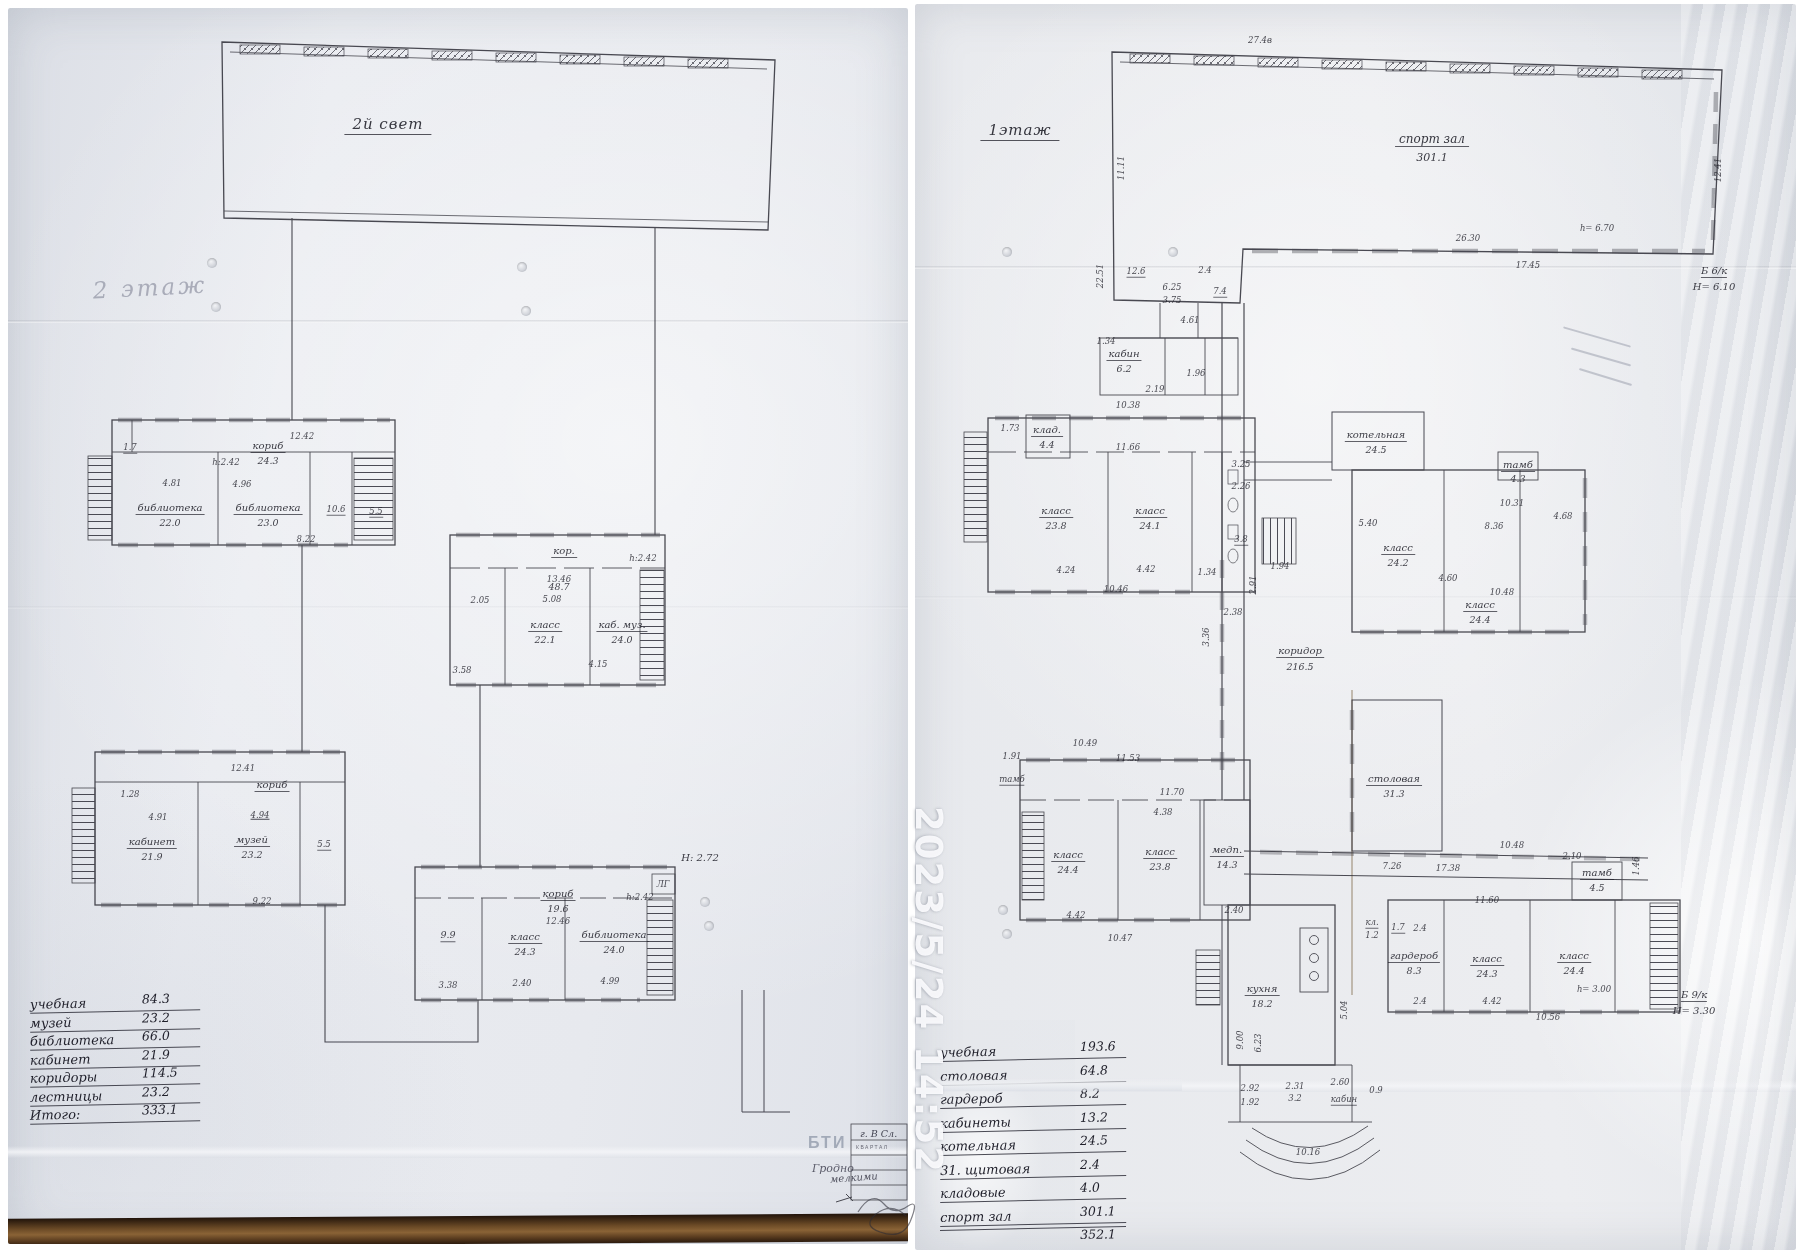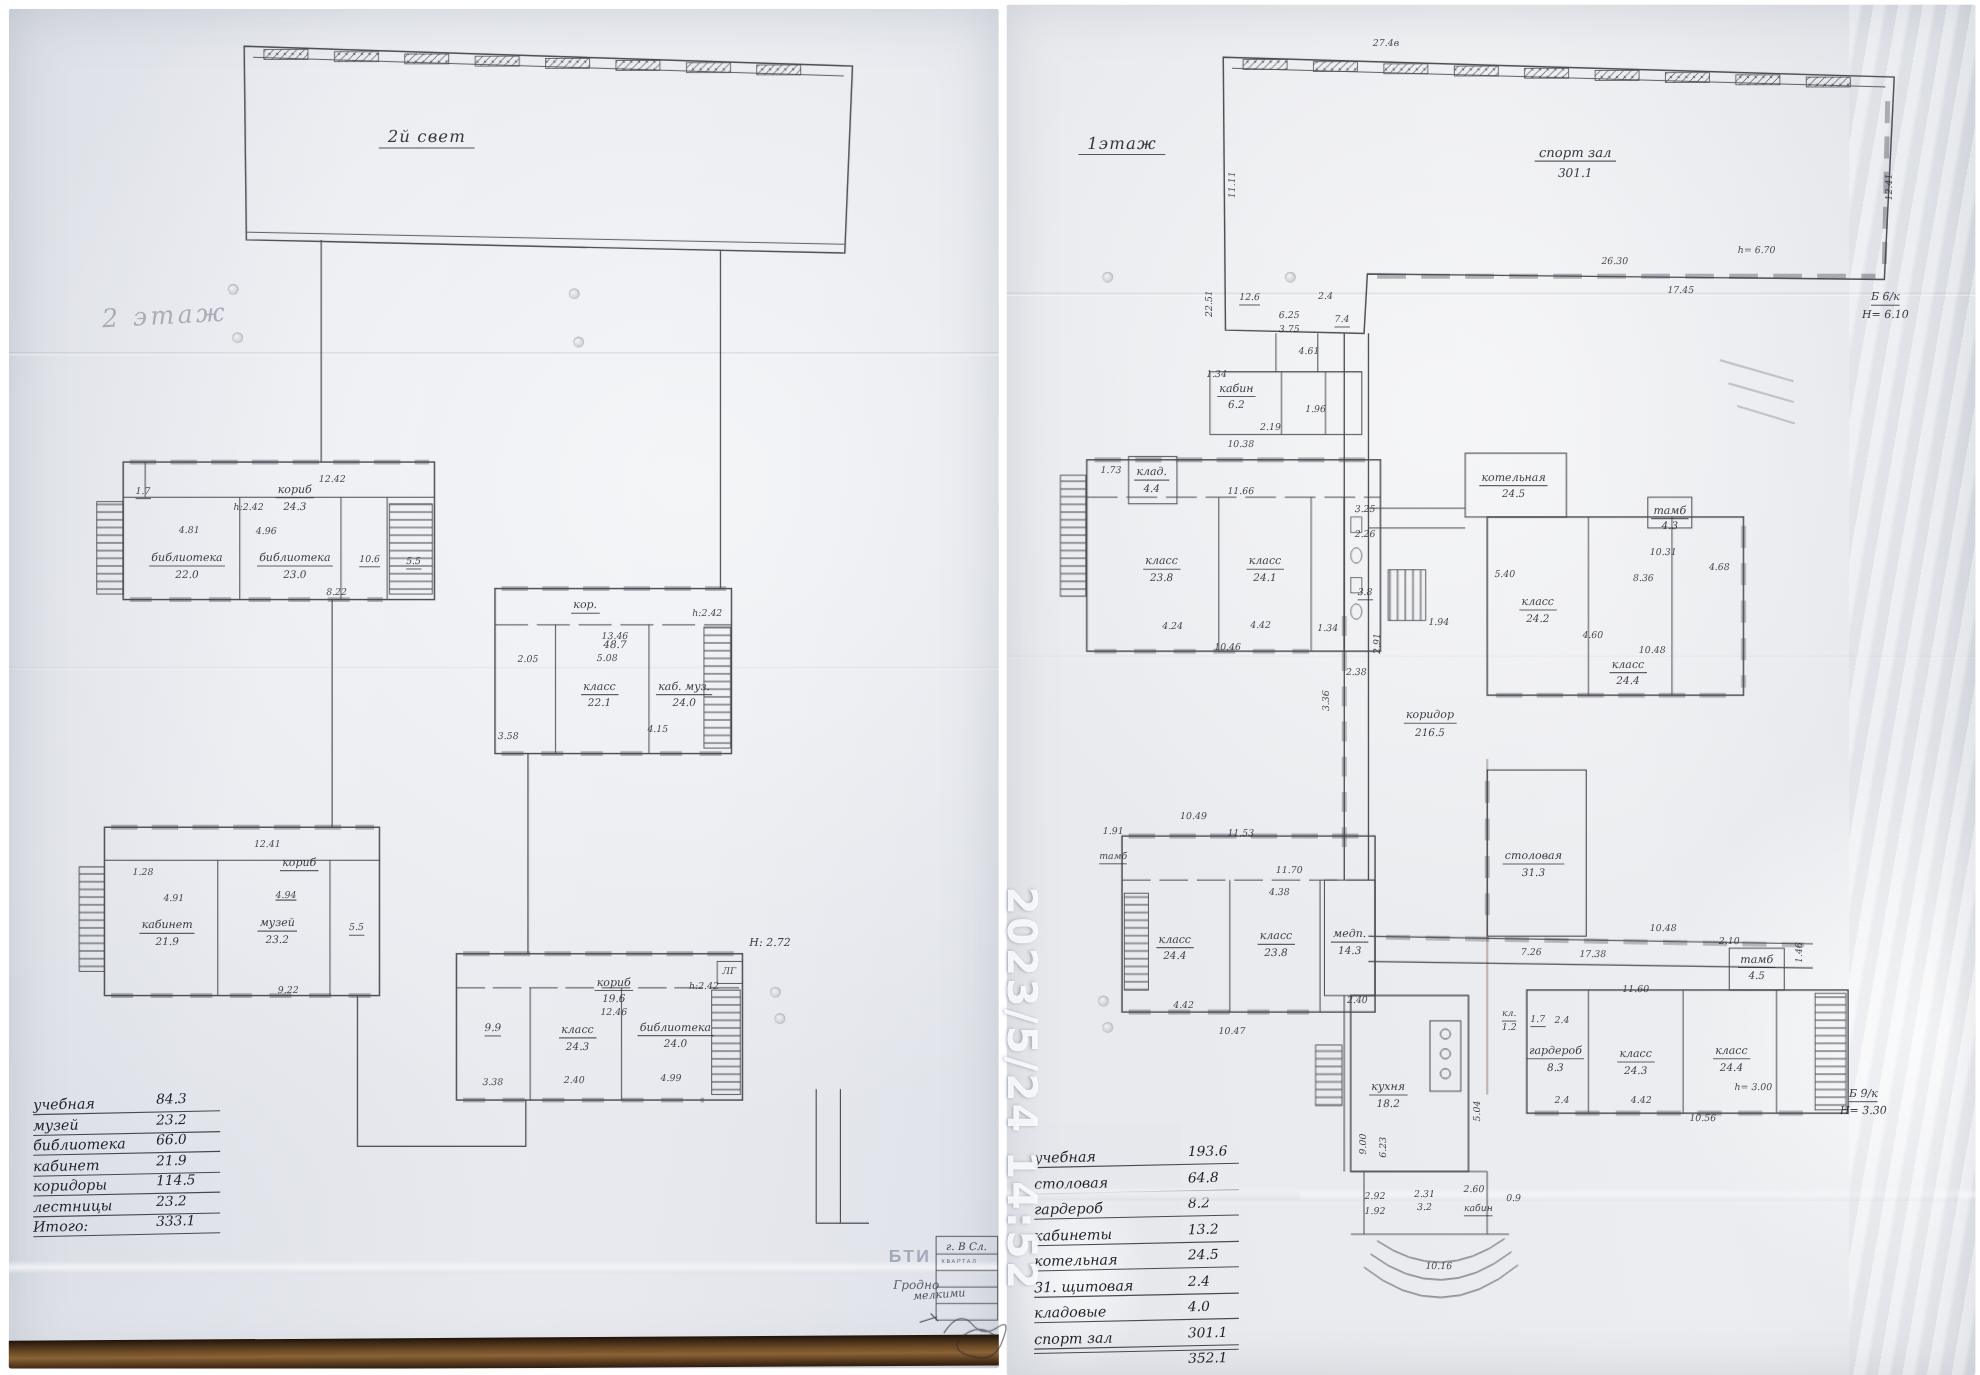--- a/index.html
+++ b/index.html
@@ -268,21 +268,21 @@
       <span class="anno s-d u" style="left: 130px; top: 448px;">1.7</span>
       <span class="anno s-d" style="left: 172px; top: 483px;">4.81</span>
       <span class="anno s-d" style="left: 242px; top: 484px;">4.96</span>
       <span class="anno s-n" style="left: 170px; top: 509px;">библиотека</span>
       <span class="anno s-a" style="left: 170px; top: 523px;">22.0</span>
       <span class="anno s-n" style="left: 268px; top: 509px;">библиотека</span>
       <span class="anno s-a" style="left: 268px; top: 523px;">23.0</span>
       <span class="anno s-d u" style="left: 336px; top: 510px;">10.6</span>
       <span class="anno s-d u" style="left: 376px; top: 512px;">5.5</span>
       <span class="anno s-d" style="left: 306px; top: 539px;">8.22</span>
-      <span class="anno s-n" style="left: 532px; top: 552px;">кор.</span>
+      <span class="anno s-n" style="left: 564px; top: 552px;">кор.</span>
       <span class="anno s-a" style="left: 559px; top: 566px; margin-top: 21px;">48.7</span>
       <span class="anno s-d" style="left: 559px; top: 579px;">13.46</span>
       <span class="anno s-d" style="left: 643px; top: 558px;">h:2.42</span>
       <span class="anno s-d" style="left: 480px; top: 600px;">2.05</span>
       <span class="anno s-d" style="left: 552px; top: 599px;">5.08</span>
       <span class="anno s-n" style="left: 545px; top: 626px;">класс</span>
       <span class="anno s-a" style="left: 545px; top: 640px;">22.1</span>
       <span class="anno s-n" style="left: 622px; top: 626px;">каб. муз.</span>
       <span class="anno s-a" style="left: 622px; top: 640px;">24.0</span>
       <span class="anno s-d" style="left: 462px; top: 670px;">3.58</span>
@@ -348,21 +348,21 @@
       <span class="anno s-a" style="left: 1150px; top: 526px;">24.1</span>
       <span class="anno s-d" style="left: 1241px; top: 464px;">3.25</span>
       <span class="anno s-d" style="left: 1241px; top: 486px;">2.26</span>
       <span class="anno s-d u" style="left: 1241px; top: 540px;">3.8</span>
       <span class="anno s-d" style="left: 1066px; top: 570px;">4.24</span>
       <span class="anno s-d" style="left: 1146px; top: 569px;">4.42</span>
       <span class="anno s-d" style="left: 1116px; top: 589px;">10.46</span>
       <span class="anno s-d" style="left: 1207px; top: 572px;">1.34</span>
       <span class="anno s-v" style="left: 1253px; top: 585px; transform: translate(-50%, -50%) rotate(-90deg);">2.91</span>
       <span class="anno s-d" style="left: 1368px; top: 523px;">5.40</span>
-      <span class="anno s-d" style="left: 1308px; top: 566px; text-align: right;">1.94</span>
+      <span class="anno s-d" style="left: 1280px; top: 566px; text-align: right;">1.94</span>
       <span class="anno s-n" style="left: 1300px; top: 652px;">коридор</span>
       <span class="anno s-a" style="left: 1300px; top: 667px;">216.5</span>
       <span class="anno s-v" style="left: 1206px; top: 637px; transform: translate(-50%, -50%) rotate(-90deg);">3.36</span>
       <span class="anno s-d" style="left: 1233px; top: 612px;">2.38</span>
       <span class="anno s-n" style="left: 1376px; top: 436px;">котельная</span>
       <span class="anno s-a" style="left: 1376px; top: 450px;">24.5</span>
       <span class="anno s-d" style="left: 1512px; top: 503px;">10.31</span>
       <span class="anno s-d" style="left: 1494px; top: 526px;">8.36</span>
       <span class="anno s-n" style="left: 1518px; top: 466px;">тамб</span>
       <span class="anno s-a" style="left: 1518px; top: 479px;">4.3</span>

